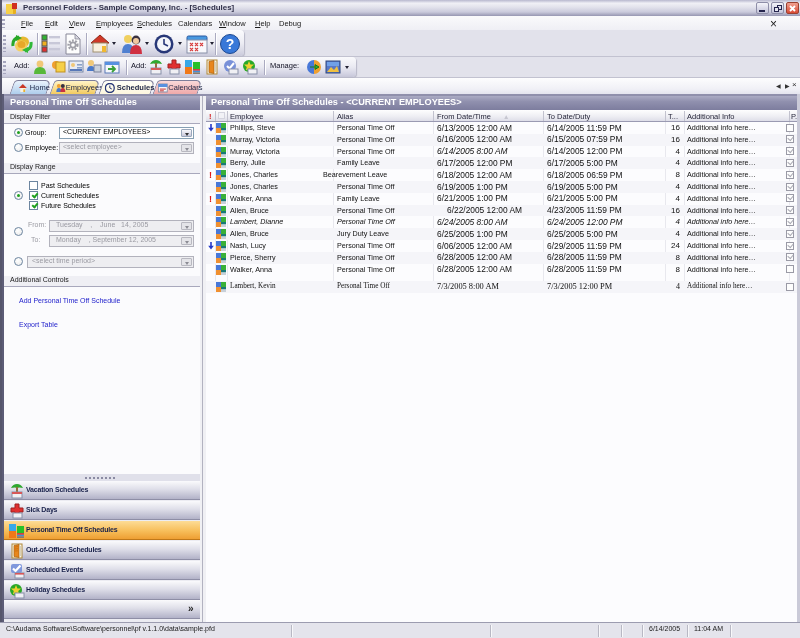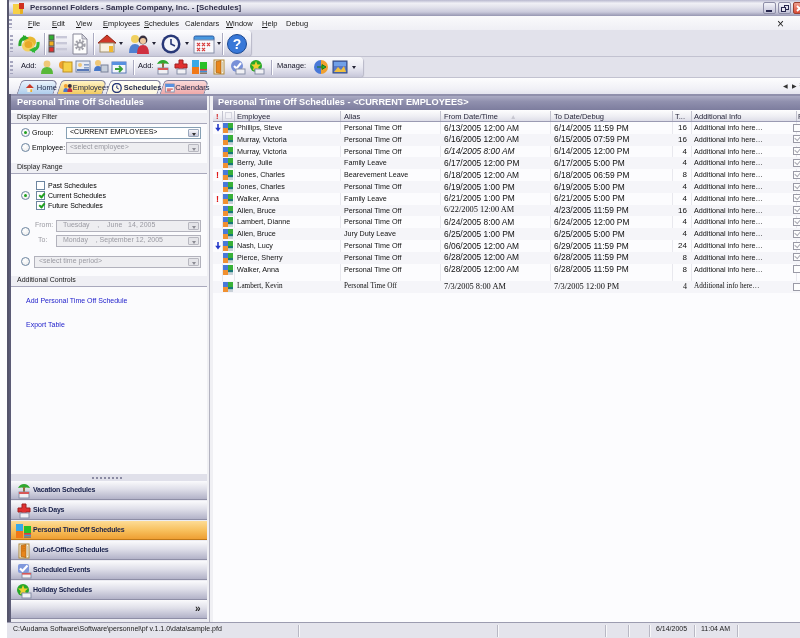--- a/index.html
+++ b/index.html
@@ -1,16 +1,16 @@
 <!DOCTYPE html>
 <html><head><meta charset="utf-8">
 <style>
 * { margin:0; padding:0; box-sizing:border-box; }
 html,body { width:800px; height:638px; overflow:hidden; font-family:"Liberation Sans", sans-serif; }
-#win { position:absolute; left:0; top:0; width:747px; height:638px; background:#ECECF2;margin-left:7px; }
+#win { position:absolute; left:0; top:0; width:747px; height:638px; background:#ECECF2; }
 .abs { position:absolute; }
 
 
 #title { left:0; top:0; width:800px; height:16px;
   background:linear-gradient(180deg,#B8B8CE 0%,#F0F0F6 20%,#E2E2EC 45%,#CACADC 75%,#9696B2 100%); }
 #title-icon { left:5px; top:2px; width:13px; height:13px; }
 #title-text { left:23px; top:3px; font-size:7.9px; font-weight:bold; color:#30304A; letter-spacing:0px; }
 .tbtn { top:2px; width:13px; height:12px; border:1px solid #8E8EA8; border-radius:2px;
   background:linear-gradient(180deg,#F4F4FA,#C2C2D8); }
 #btn-close { background:linear-gradient(180deg,#F0A090,#D94A34); border-color:#9A4030; }
@@ -440,21 +440,21 @@
       <div class="hsep" style="left:9px;"></div>
       <div class="hsep" style="left:21px;"></div>
       <div style="position:absolute;left:12px;top:2px;width:7px;height:7px;border:1px solid #D4D4DE;background:#F2F2F6;"></div>
       <span class="hc" style="left:24px;">Employee</span>
       <div class="hsep" style="left:127px;"></div>
       <span class="hc" style="left:131px;">Alias</span>
       <div class="hsep" style="left:227px;"></div>
       <span class="hc" style="left:231px;">From Date/Time</span>
       <span class="hc" style="left:297px;color:#C6C6D0;font-size:6.5px;top:3px;">▲</span>
       <div class="hsep" style="left:337px;"></div>
-      <span class="hc" style="left:341px;">To Date/Debug</span>
+      <span class="hc" style="left:341px;">To Date/Duty</span>
       <div class="hsep" style="left:459px;"></div>
       <span class="hc" style="left:462px;">T...</span>
       <div class="hsep" style="left:478px;"></div>
       <span class="hc" style="left:481px;">Additional Info</span>
       <div class="hsep" style="left:583px;"></div>
       <span class="hc" style="left:585px;">P.</span>
     </div>
     <div style="position:absolute;left:9px;top:12px;width:1px;height:165px;background:#E8E8EE;"></div>
     <div style="position:absolute;left:21px;top:12px;width:1px;height:165px;background:#E8E8EE;"></div>
     <div style="position:absolute;left:127px;top:12px;width:1px;height:165px;background:#E8E8EE;"></div>
@@ -534,21 +534,21 @@
       <div class="row" style="top:59.2px;">
         <span class="sexc">!</span>
         <svg class="eico" viewBox="0 0 10 10">
           <rect x="0" y="0" width="5" height="5" fill="#4878D8"></rect>
           <rect x="5" y="0" width="5" height="5" fill="#38B038"></rect>
           <rect x="0" y="5" width="5" height="5" fill="#F09030"></rect>
           <rect x="5" y="5" width="5" height="2.5" fill="#187878"></rect>
           <rect x="5" y="7.5" width="5" height="2.5" fill="#C8D0D8"></rect>
         </svg>
         <span class="rl" style="left:24px;">Jones, Charles</span>
-        <span class="rl" style="left:131px;">Bearevement Leave</span>
+        <span class="rl" style="left:117px;">Bearevement Leave</span>
         <span class="rl dt" style="left:231px;">6/18/2005 12:00 AM</span>
         <span class="rl dt" style="left:341px;">6/18/2005 06:59 PM</span>
         <span class="rl tnum" style="left:458px;width:16px;text-align:right;">8</span>
         <span class="rl" style="left:481px;">Additional info here…</span>
         <span class="rchk on"></span>
       </div>
       <div class="row alt" style="top:71.0px;">
         <svg class="eico" viewBox="0 0 10 10">
           <rect x="0" y="0" width="5" height="5" fill="#4878D8"></rect>
           <rect x="5" y="0" width="5" height="5" fill="#38B038"></rect>
@@ -584,27 +584,27 @@
       <div class="row alt" style="top:94.60000000000001px;">
         <svg class="eico" viewBox="0 0 10 10">
           <rect x="0" y="0" width="5" height="5" fill="#4878D8"></rect>
           <rect x="5" y="0" width="5" height="5" fill="#38B038"></rect>
           <rect x="0" y="5" width="5" height="5" fill="#F09030"></rect>
           <rect x="5" y="5" width="5" height="2.5" fill="#187878"></rect>
           <rect x="5" y="7.5" width="5" height="2.5" fill="#C8D0D8"></rect>
         </svg>
         <span class="rl" style="left:24px;">Allen, Bruce</span>
         <span class="rl" style="left:131px;">Personal Time Off</span>
-        <span class="rl dt" style="left:231px;font-family:Liberation Serif, serif;">6/22/2005 12:00 AM</span>
+        <span class="rl dt" style="left:241px;">6/22/2005 12:00 AM</span>
         <span class="rl dt" style="left:341px;">4/23/2005 11:59 PM</span>
         <span class="rl tnum" style="left:458px;width:16px;text-align:right;">16</span>
         <span class="rl" style="left:481px;">Additional info here…</span>
         <span class="rchk on"></span>
       </div>
-      <div class="row" style="top:106.4px;">
+      <div class="row" style="top:106.4px;font-style:italic;">
         <svg class="eico" viewBox="0 0 10 10">
           <rect x="0" y="0" width="5" height="5" fill="#4878D8"></rect>
           <rect x="5" y="0" width="5" height="5" fill="#38B038"></rect>
           <rect x="0" y="5" width="5" height="5" fill="#F09030"></rect>
           <rect x="5" y="5" width="5" height="2.5" fill="#187878"></rect>
           <rect x="5" y="7.5" width="5" height="2.5" fill="#C8D0D8"></rect>
         </svg>
         <span class="rl" style="left:24px;">Lambert, Dianne</span>
         <span class="rl" style="left:131px;">Personal Time Off</span>
         <span class="rl dt" style="left:231px;">6/24/2005 8:00 AM</span>

